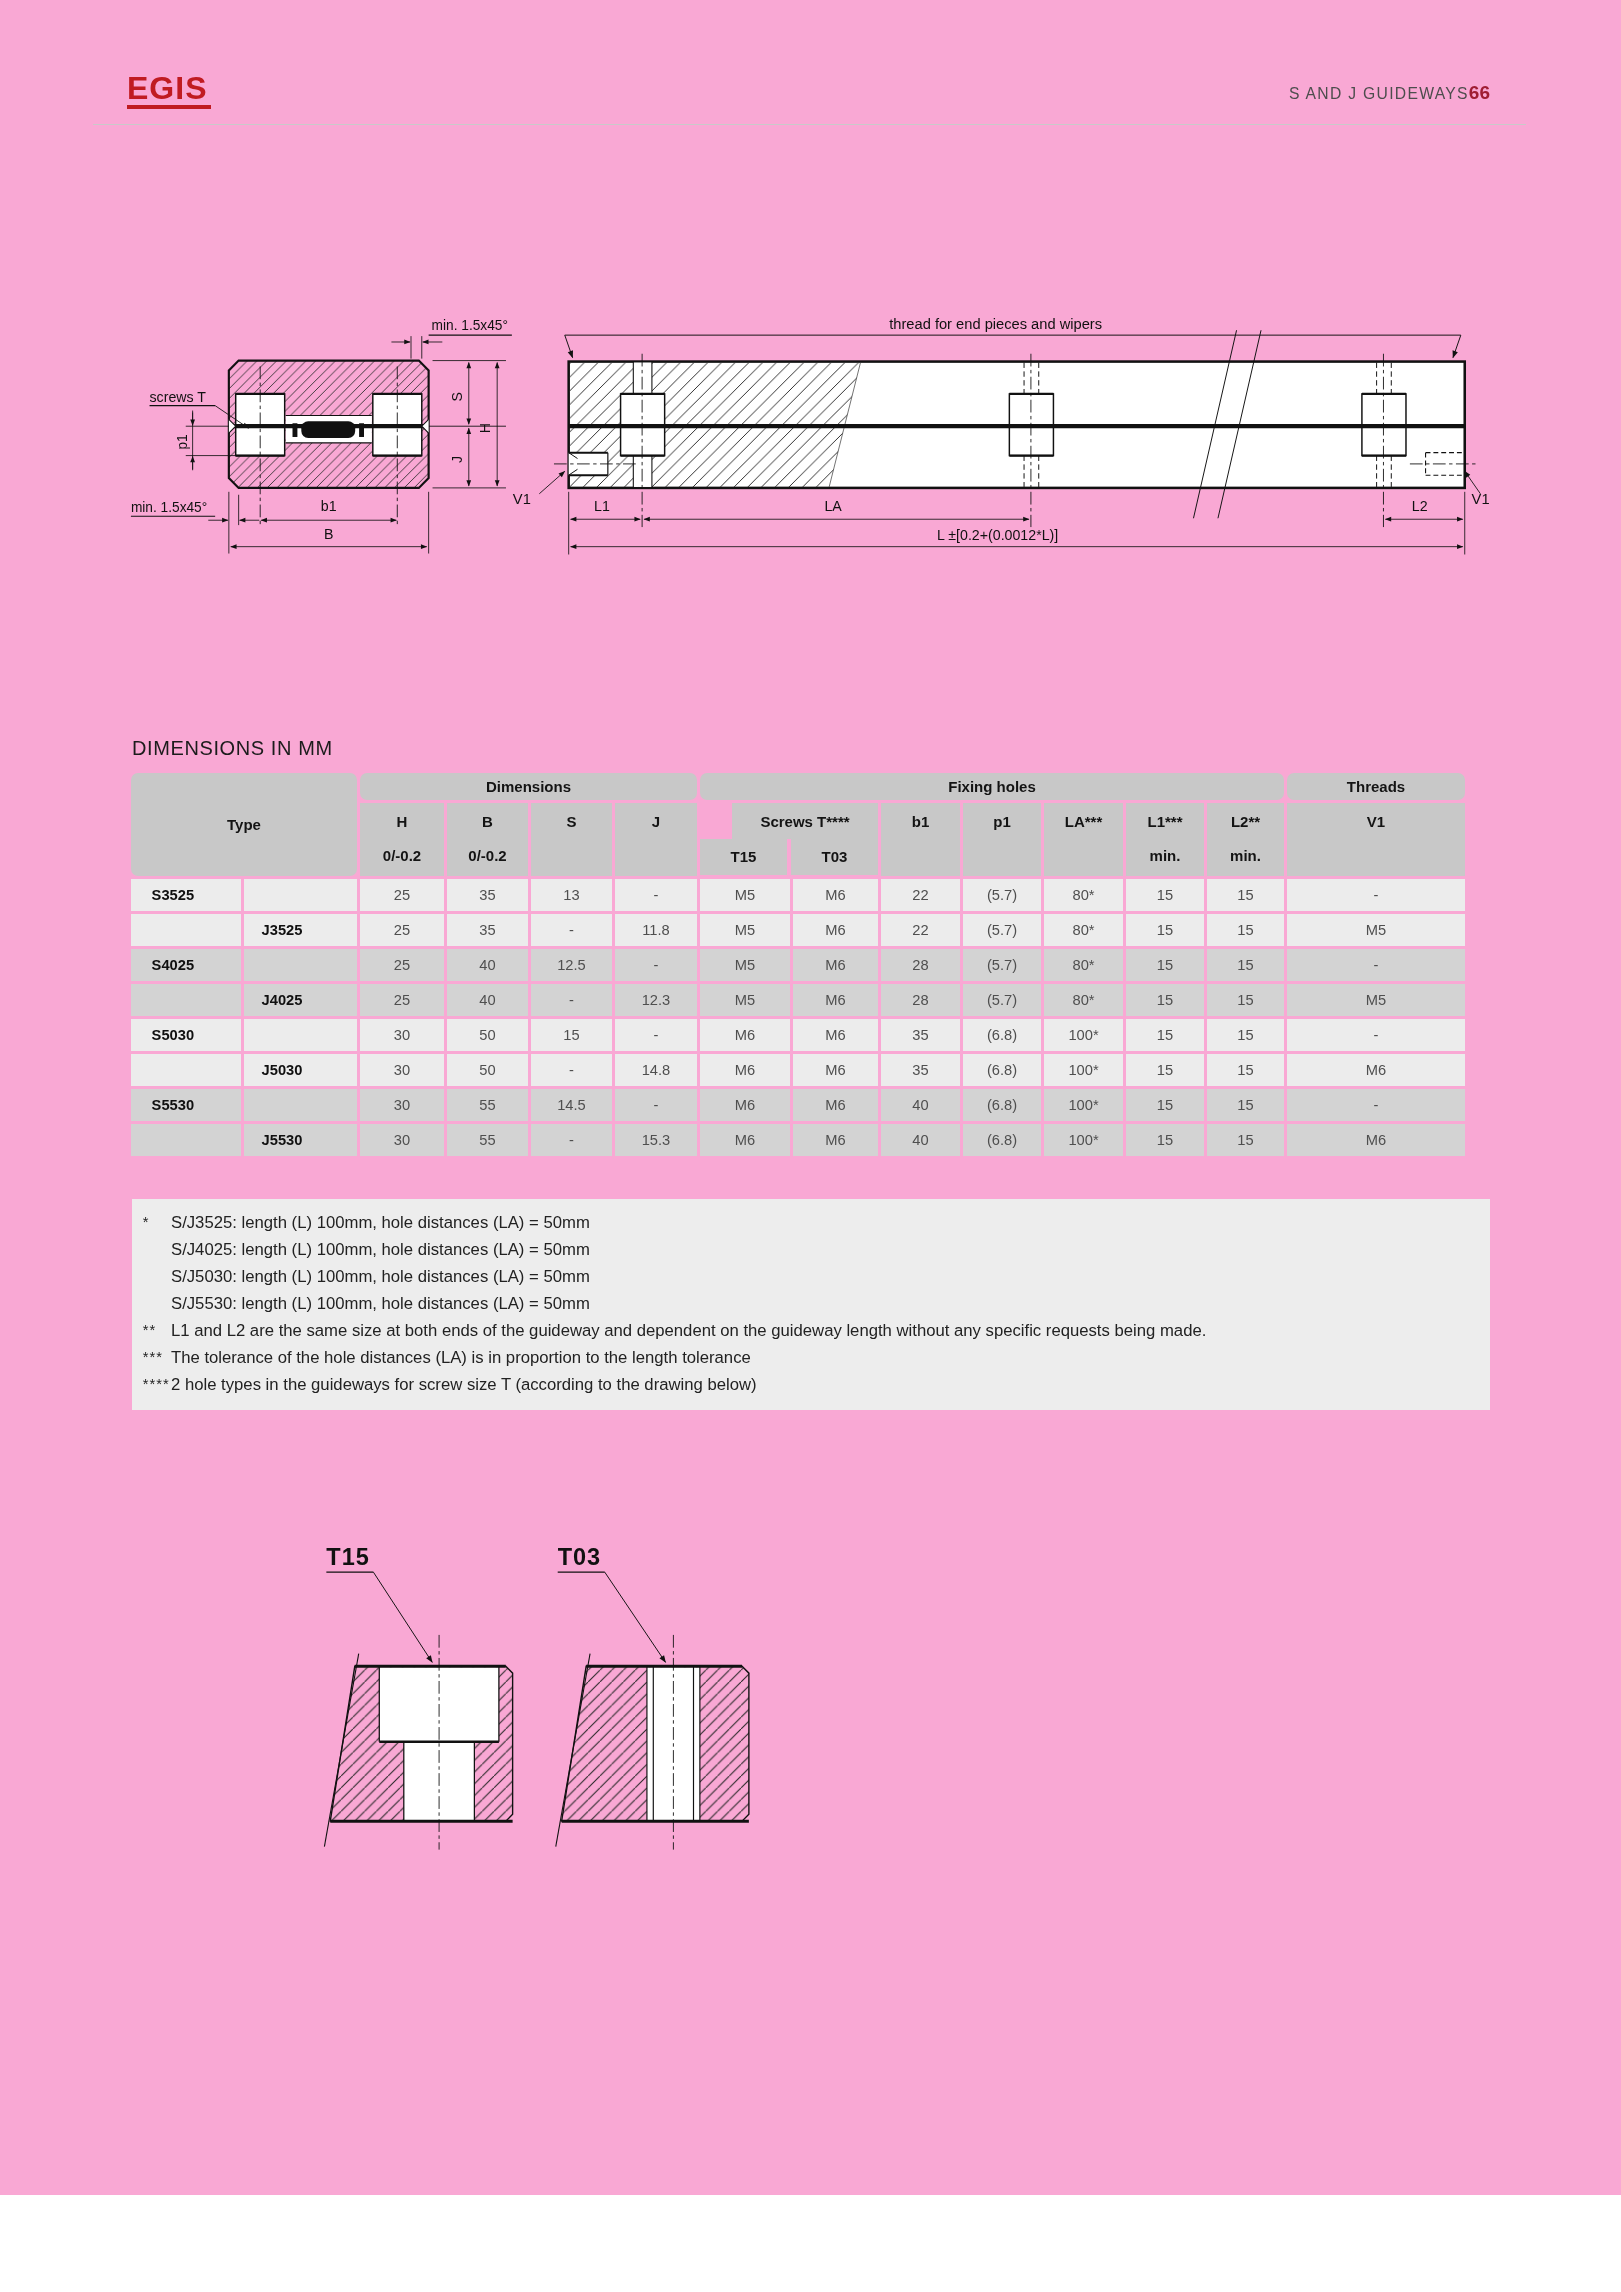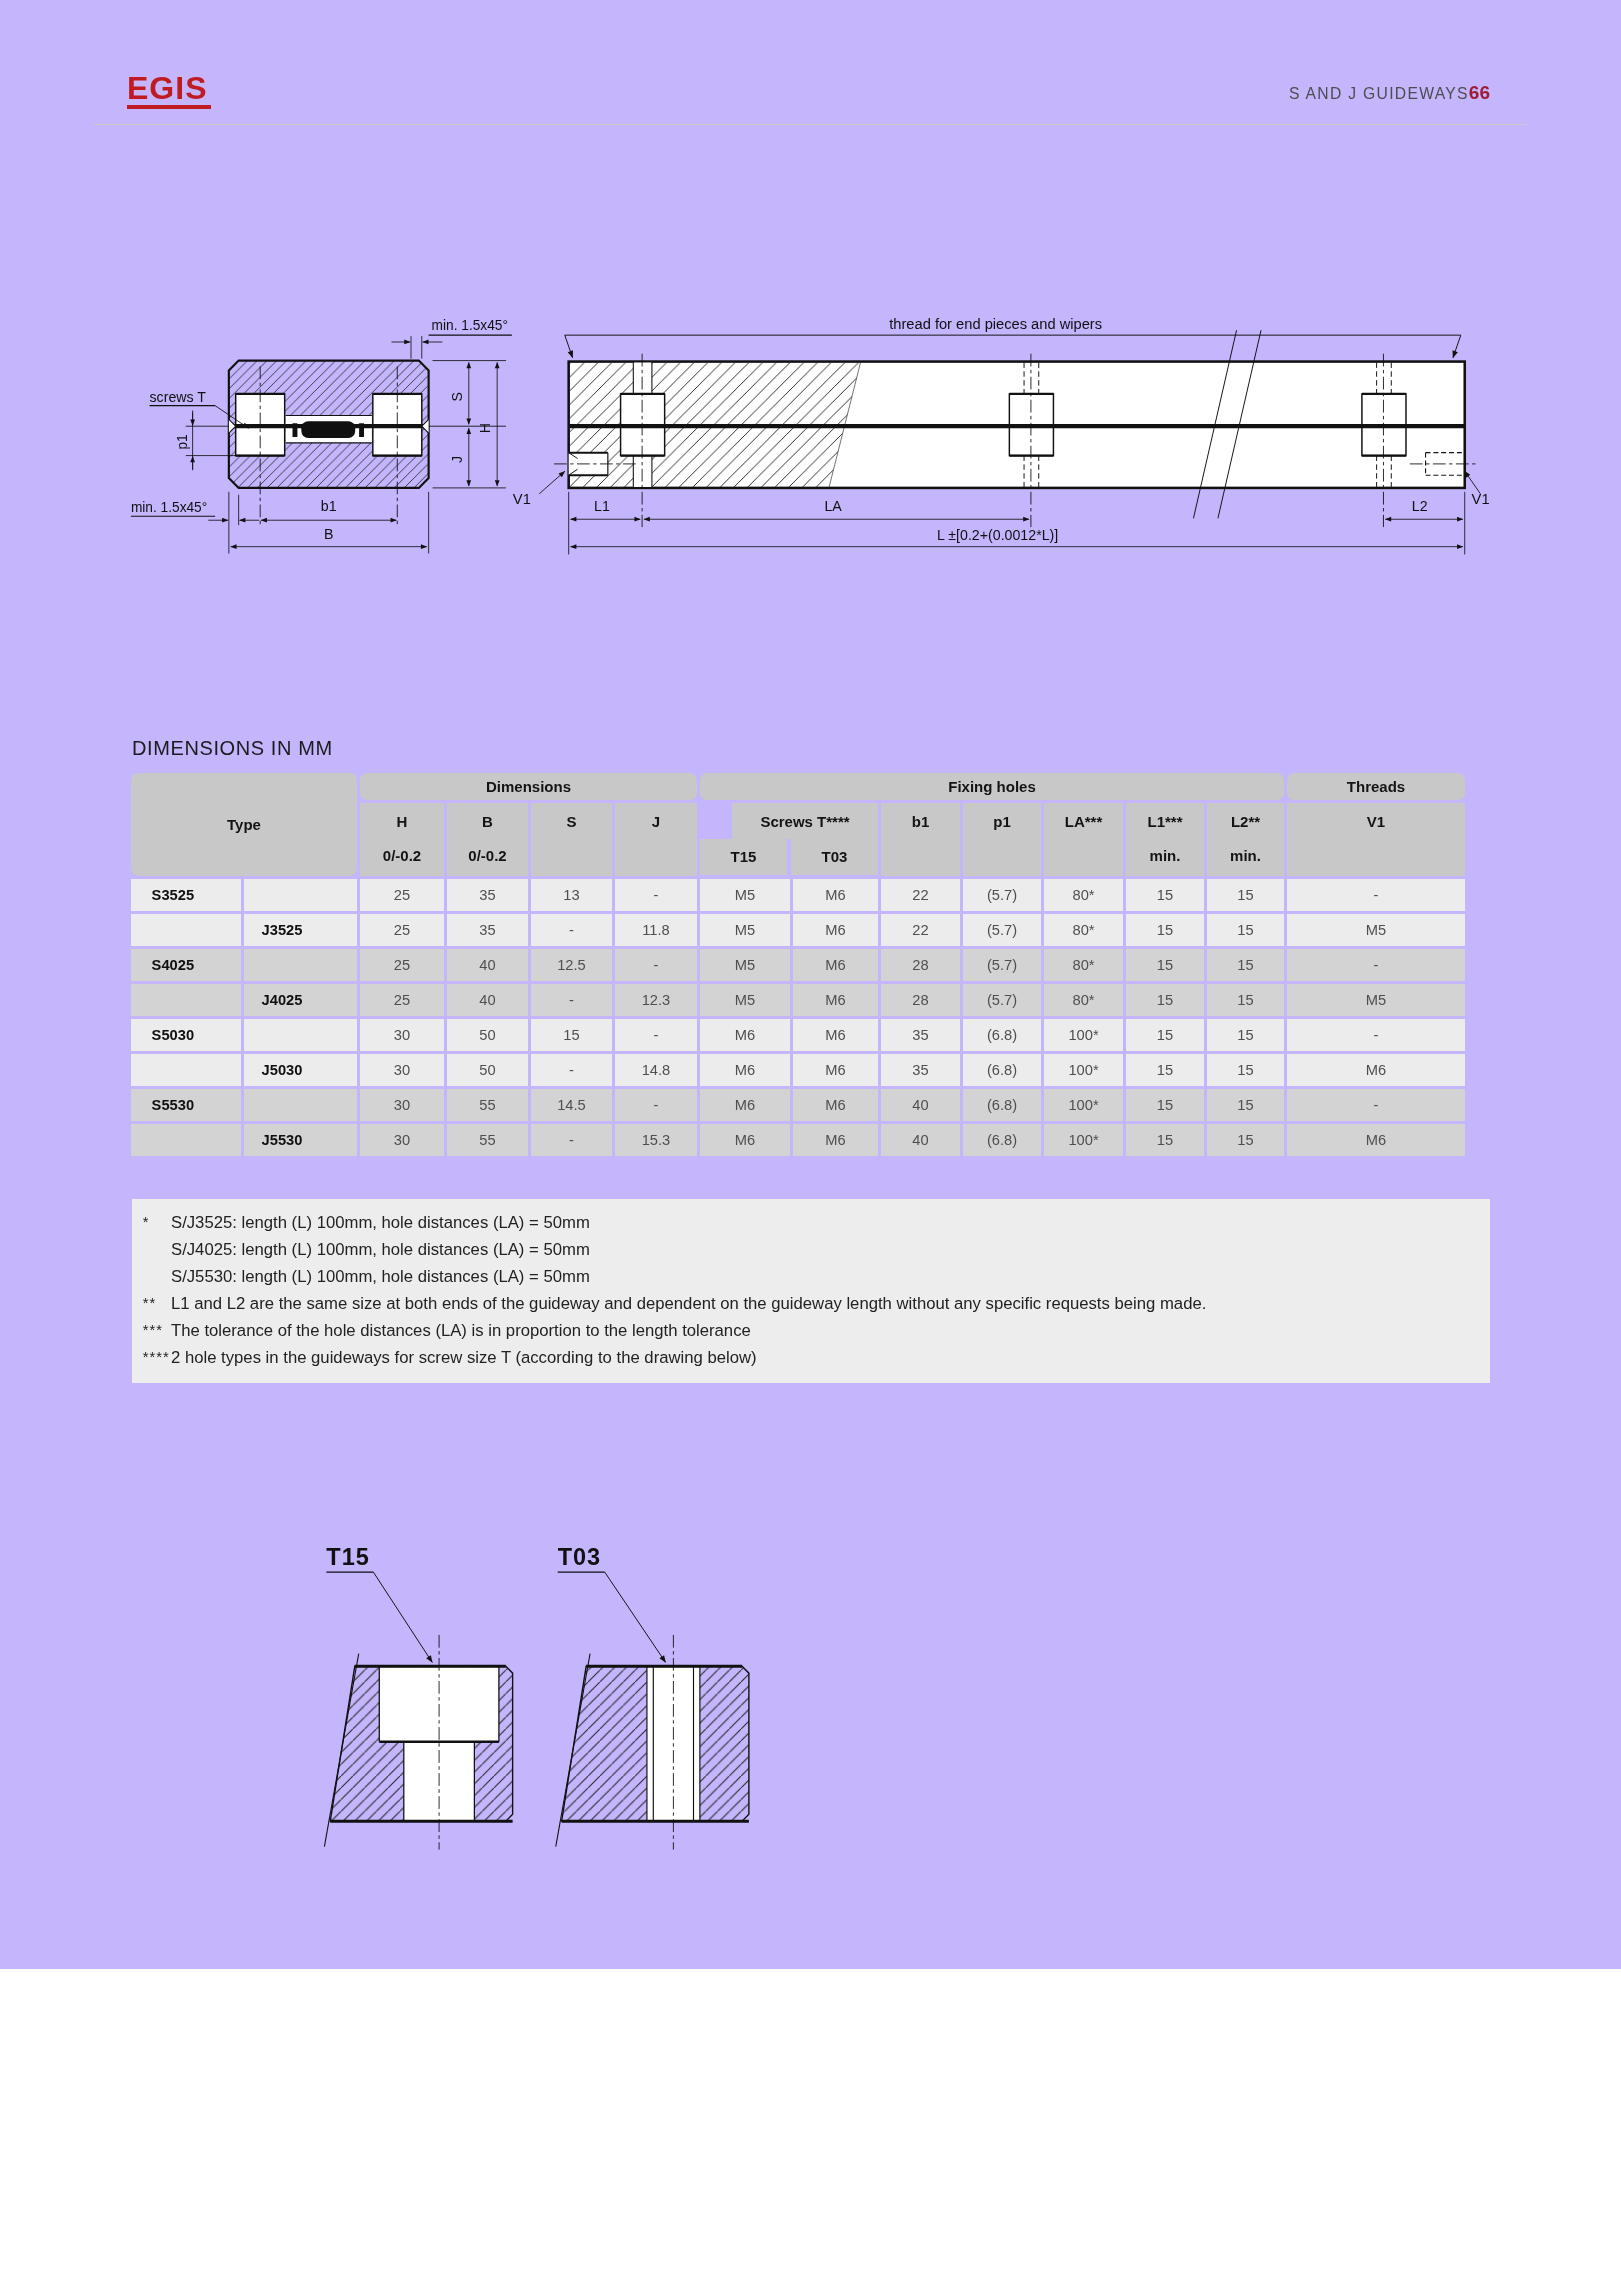--- a/index.html
+++ b/index.html
@@ -1,17 +1,17 @@
 <!DOCTYPE html>
 <html><head>
 <meta charset="utf-8">
 <style>
   * { margin:0; padding:0; box-sizing:border-box; }
   html,body { background:#ffffff; }
-  .page { position:relative; width:1621px; height:1969px; background:#c4b5fd;
+  .page { position:relative; width:1621px; height:2195px; background:#f9a8d4;
           font-family:"Liberation Sans", sans-serif; color:#1a1a1a; overflow:hidden; }
 
   
   .logo { position:absolute; left:127px; top:74px; }
   .logo-text { font-weight:bold; font-size:32px; line-height:29px; color:#c01b21; letter-spacing:1px; }
   .logo-bar { width:84px; height:3.9px; background:#c01b21; margin-top:2px; }
   .hdr-right { position:absolute; top:82px; right:131px; display:flex; align-items:baseline; }
   .hdr-section { font-size:15.7px; color:#4d4d4d; letter-spacing:1.3px; }
   .hdr-page { font-size:19px; font-weight:bold; color:#9f1d33; }
   .rule { position:absolute; left:93px; top:124px; width:1433px; border-top:1px solid #c9c9c9; }
@@ -429,20 +429,24 @@
       <div class="note-line">
         <span class="note-marker">*</span>
         <span class="note-text">S/J3525: length (L) 100mm, hole distances (LA) = 50mm</span>
       </div>
       <div class="note-line">
         <span class="note-marker"></span>
         <span class="note-text">S/J4025: length (L) 100mm, hole distances (LA) = 50mm</span>
       </div>
       <div class="note-line">
         <span class="note-marker"></span>
+        <span class="note-text">S/J5030: length (L) 100mm, hole distances (LA) = 50mm</span>
+      </div>
+      <div class="note-line">
+        <span class="note-marker"></span>
         <span class="note-text">S/J5530: length (L) 100mm, hole distances (LA) = 50mm</span>
       </div>
       <div class="note-line">
         <span class="note-marker">**</span>
         <span class="note-text">L1 and L2 are the same size at both ends of the guideway and dependent on the guideway length without any specific requests being made.</span>
       </div>
       <div class="note-line">
         <span class="note-marker">***</span>
         <span class="note-text">The tolerance of the hole distances (LA) is in proportion to the length tolerance</span>
       </div>

